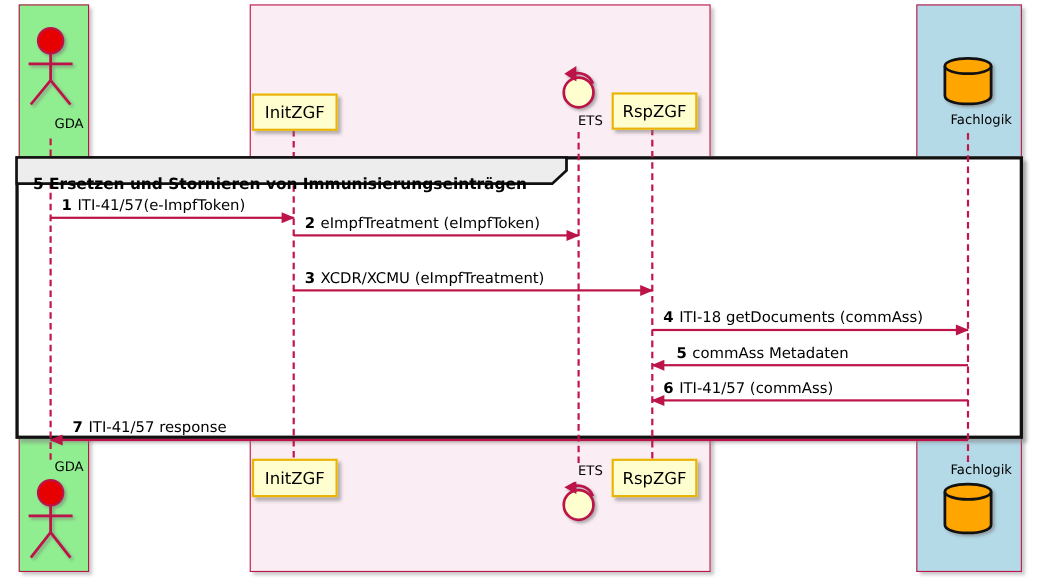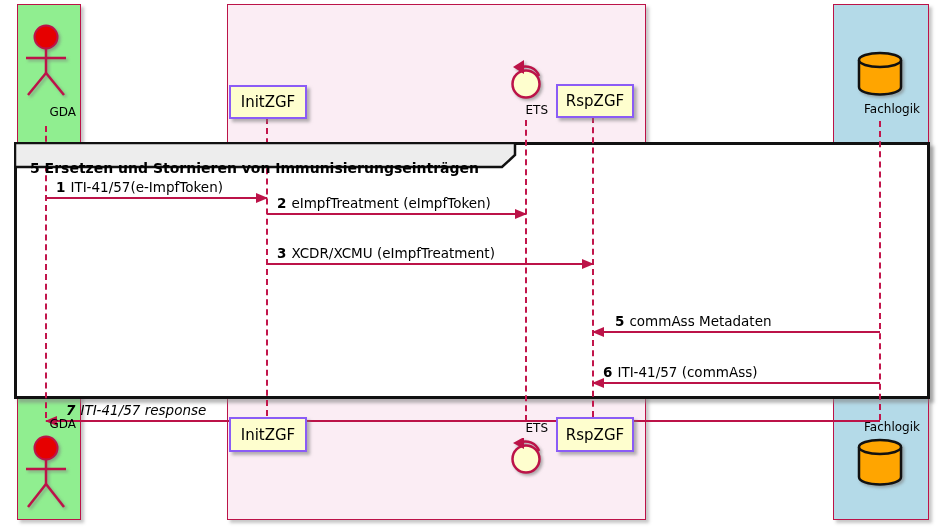--- a/index.html
+++ b/index.html
@@ -27,21 +27,21 @@
   .msg-text{position:absolute;left:10px;bottom:4px;white-space:nowrap;
             font-size:13.5px;line-height:16px;}
   .msg-text .num{font-weight:bold;margin-right:5px;}
   .msg-line{position:absolute;left:0;right:0;bottom:0;height:2px;background:#BC1348;}
   .arrow{position:absolute;width:0;height:0;top:-4px;}
   .arrow.right{right:-1px;border-left:12px solid #BC1348;
                border-top:5px solid transparent;border-bottom:5px solid transparent;}
   .arrow.left{left:-1px;border-right:12px solid #BC1348;
               border-top:5px solid transparent;border-bottom:5px solid transparent;}
   
-  .pbox{position:absolute;background:#FEFECE;border:2px solid #8b5cf6;z-index:7;
+  .pbox{position:absolute;background:#FEFECE;border:2px solid #eab308;z-index:7;
         display:flex;align-items:center;justify-content:center;font-size:15px;
         box-shadow:3px 3px 3px rgba(120,120,120,.55);}
   .nlabel{position:absolute;z-index:7;text-align:right;font-size:12px;
           white-space:nowrap;}
   .nodeicon{position:absolute;z-index:7;filter:drop-shadow(2.5px 2.5px 1.5px rgba(120,120,120,.6));}
 </style>
 </head>
 <body>
 
 <div class="diagram">
@@ -73,33 +73,39 @@
     <div class="msg-line">
         <span class="arrow right"></span>
       </div>
   </div>
   <div class="message" style="left:267px;top:233px;width:326px;">
     <div class="msg-text"><span class="num">3</span><span>XCDR/XCMU (eImpfTreatment)</span></div>
     <div class="msg-line">
         <span class="arrow right"></span>
       </div>
   </div>
+  <div class="message" style="left:593px;top:269px;width:287px;">
+    <div class="msg-text"><span class="num">4</span><span>ITI-18 getDocuments (commAss)</span></div>
+    <div class="msg-line">
+        <span class="arrow right"></span>
+      </div>
+  </div>
   <div class="message" style="left:593px;top:301px;width:287px;">
     <div class="msg-text" style="left:22px;"><span class="num">5</span><span>commAss Metadaten</span></div>
     <div class="msg-line">
         <span class="arrow left"></span>
       </div>
   </div>
-  <div class="message" style="left:593px;top:352px;width:287px;">
+  <div class="message" style="left:593px;top:333px;width:287px;">
     <div class="msg-text"><span class="num">6</span><span>ITI-41/57 (commAss)</span></div>
     <div class="msg-line">
         <span class="arrow left"></span>
       </div>
   </div>
-  <div class="message" style="left:46px;top:390px;width:834px;font-style:italic;">
+  <div class="message" style="left:46px;top:369px;width:834px;">
     <div class="msg-text" style="left:20px;"><span class="num">7</span><span>ITI-41/57 response</span></div>
     <div class="msg-line">
         <span class="arrow left"></span>
       </div>
   </div>
 
   <svg class="nodeicon" style="left:16px;top:23px;" width="60" height="78" viewBox="0 0 60 78">
     <circle cx="30" cy="14" r="11.5" fill="#E60000" stroke="#BC1348" stroke-width="2"></circle>
     <line x1="30" y1="25.5" x2="30" y2="50" stroke="#BC1348" stroke-width="2.5"></line>
     <line x1="10" y1="35" x2="50" y2="35" stroke="#BC1348" stroke-width="2.5"></line>

